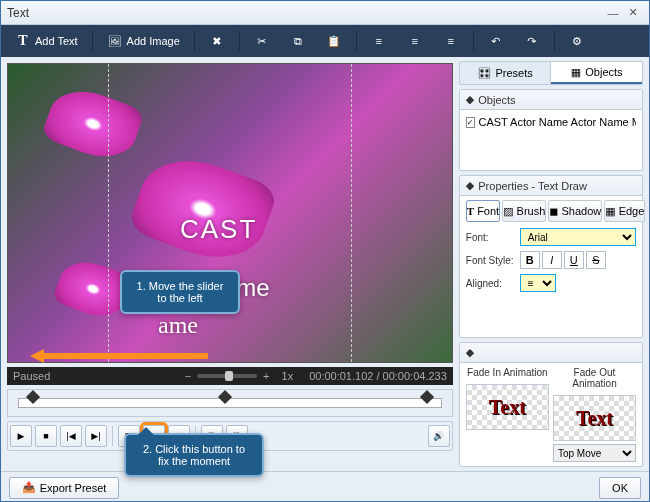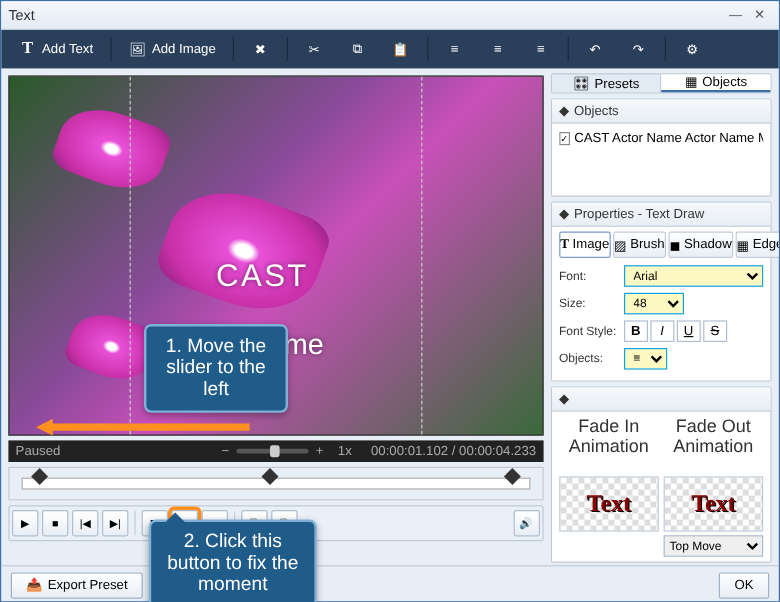--- a/index.html
+++ b/index.html
@@ -51,27 +51,27 @@
 .prop-tabs { display: flex; gap: 2px; margin-bottom: 6px; }
 .prop-tab { flex: 1; height: 22px; background: linear-gradient(#fff, #e8eef5); border: 1px solid #c0cad8; border-radius: 2px; display: flex; align-items: center; justify-content: center; gap: 3px; cursor: pointer; font-size: 10px; }
 .prop-tab.active { background: #fff; border-color: #7a9ac8; }
 .prop-row { display: flex; align-items: center; margin-bottom: 5px; gap: 4px; }
 .prop-row label { width: 50px; color: #333; font-size: 10px; }
 .prop-row select, .prop-row input { flex: 1; height: 18px; border: 1px solid #0ea5e9; font-size: 10px; padding: 0 3px; background: #fef9c3; }
 .style-btns { display: flex; gap: 2px; }
 .style-btn { width: 20px; height: 18px; border: 1px solid #b0bed0; background: #fff; display: flex; align-items: center; justify-content: center; cursor: pointer; font-family: serif; }
 .anim-row { display: flex; gap: 4px; }
 .anim-col { flex: 1; text-align: center; }
-.anim-col .anim-label { font-size: 15px; color: #333; margin-bottom: 16px; }
+.anim-col .anim-label { font-size: 10px; color: #333; margin-bottom: 6px; }
 .anim-prev { height: 46px; background: repeating-conic-gradient(#ddd 0 25%, #fff 0 50%) 0 0/10px 10px; border: 1px solid #c0cad8; display: flex; align-items: center; justify-content: center; font-family: serif; font-size: 20px; font-weight: bold; color: #880000; text-shadow: 1px 1px 0 #000; margin-bottom: 3px; }
 .anim-col select { width: 100%; height: 18px; border: 1px solid #b0bed0; font-size: 10px; }
 .bottom { height: 32px; display: flex; align-items: center; padding: 0 8px; gap: 6px; border-top: 1px solid #c0cad8; }
 .btn { height: 22px; padding: 0 12px; background: linear-gradient(#fff, #e8eef5); border: 1px solid #a0b0c8; border-radius: 2px; display: flex; align-items: center; gap: 4px; cursor: pointer; }
 .spacer { flex: 1; }
-.callout { position: absolute; background: #1f5c8a; color: #fff; border: 2px solid #80b0d8; border-radius: 6px; padding: 8px 10px; font-size: 16px; text-align: center; z-index: 100; box-shadow: 0 2px 6px rgba(0,0,0,0.3); }
+.callout { position: absolute; background: #1f5c8a; color: #fff; border: 2px solid #80b0d8; border-radius: 6px; padding: 8px 10px; font-size: 11px; text-align: center; z-index: 100; box-shadow: 0 2px 6px rgba(0,0,0,0.3); }
 .callout1 { top: 270px; left: 120px; width: 120px; }
 .callout2 { top: 433px; left: 124px; width: 140px; }
 .callout2::before { content: ""; position: absolute; top: -8px; left: 12px; width: 0; height: 0; border-left: 8px solid transparent; border-right: 8px solid transparent; border-bottom: 8px solid #1f5c8a; }
 .arrow-ind { position: absolute; top: 347px; left: 30px; z-index: 99; }
 .arrow-ind svg { display: block; }
 .chk { width: 11px; height: 11px; border: 1px solid #888; display: inline-flex; align-items: center; justify-content: center; font-size: 8px; }
 </style>
 </head>
 <body>
 
@@ -204,62 +204,58 @@
     </div>
     <div class="panel" style="flex:1">
       <div class="panel-header">
           <span>◆</span>
           <span>Properties - Text Draw</span>
         </div>
       <div class="panel-body">
         <div class="prop-tabs">
           <div class="prop-tab active">
               <b style="font-family:serif">T</b>
-              <span>Image</span>
+              <span>Font</span>
             </div>
           <div class="prop-tab">
               <span>▨</span>
               <span>Brush</span>
             </div>
           <div class="prop-tab">
               <span>◼</span>
               <span>Shadow</span>
             </div>
           <div class="prop-tab">
               <span>▦</span>
               <span>Edge</span>
             </div>
         </div>
         <div class="prop-row">
           <label>Font:</label>
           <select><option>Arial</option></select>
         </div>
         <div class="prop-row">
-          <label>Size:</label>
-          <select style="flex:0 0 50px"><option>48</option></select>
-        </div>
-        <div class="prop-row">
           <label>Font Style:</label>
           <div class="style-btns">
             <div class="style-btn">
                 <b>B</b>
               </div>
             <div class="style-btn">
                 <i>I</i>
               </div>
             <div class="style-btn">
                 <u>U</u>
               </div>
             <div class="style-btn">
                 <s>S</s>
               </div>
           </div>
         </div>
         <div class="prop-row">
-          <label>Objects:</label>
+          <label>Aligned:</label>
           <select style="flex:0 0 36px"><option>≡</option></select>
         </div>
       </div>
     </div>
     <div class="panel">
       <div class="panel-header">
           <span>◆</span>
         </div>
       <div class="panel-body">
         <div class="anim-row">

